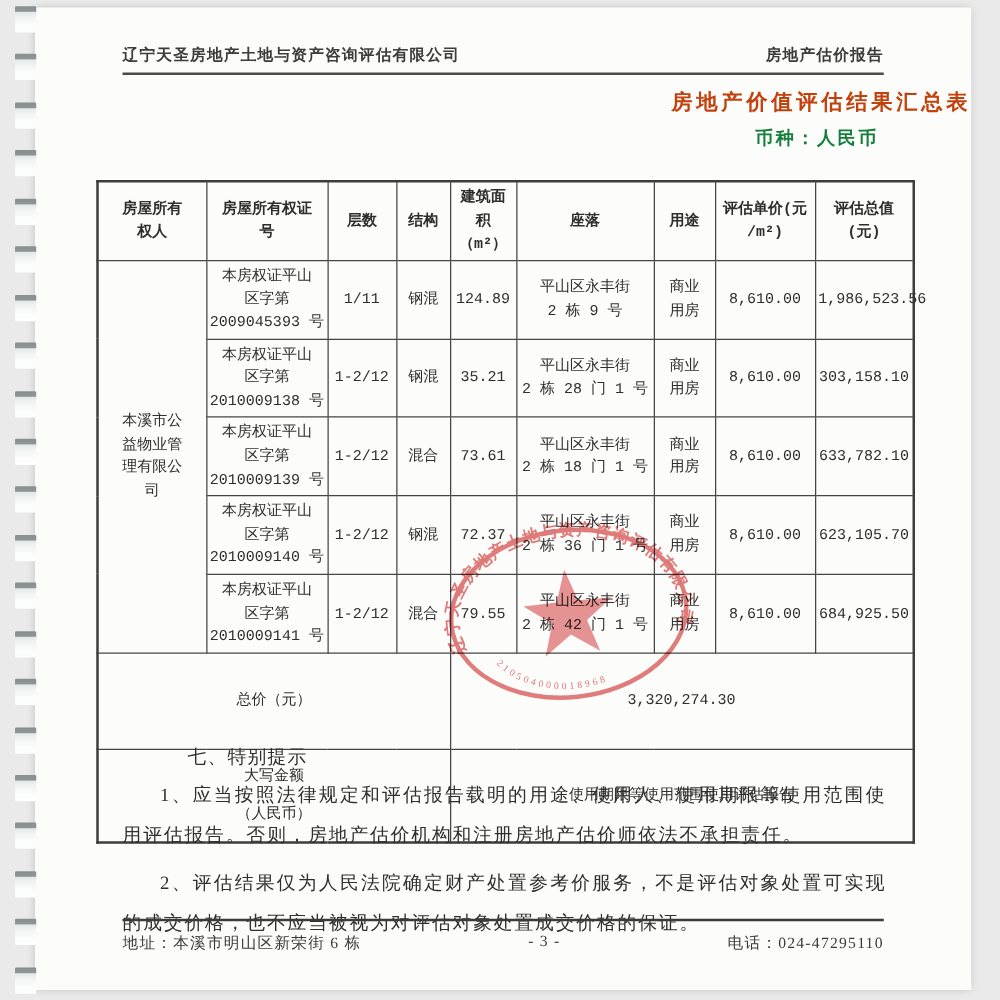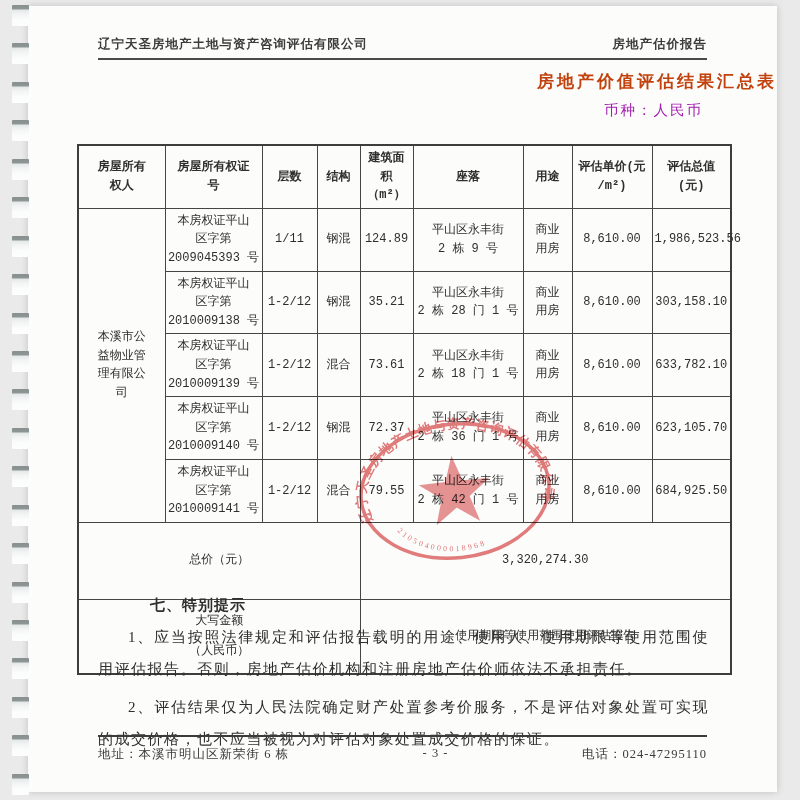--- a/index.html
+++ b/index.html
@@ -35,21 +35,21 @@
     border-bottom:2px solid #4a4a4a; padding-bottom:5px;
     letter-spacing:1px;
   }
   .doc-title {
     position:absolute; left:0; right:0; top:64px;
     text-align:right; font-size:17px; font-weight:bold;
     letter-spacing:3px; color:#c2410c;
   }
   .currency {
     position:absolute; right:74px; top:95px;
-    font-size:14.5px; font-weight:normal; letter-spacing:2px; color:#a21caf;
+    font-size:14.5px; font-weight:bold; letter-spacing:2px; color:#15803d;
   }
   
   .table-wrap { position:absolute; left:49px; top:138px; width:653px;font-family:Liberation Mono, monospace; }
   table.appraisal {
     border-collapse:collapse; table-layout:fixed; width:653px;
     font-size:12px; color:#2e2e2e;
   }
   table.appraisal th, table.appraisal td {
     border:1px solid #454545;
     text-align:center; vertical-align:middle;
@@ -70,21 +70,21 @@
     position:absolute; left:319px; top:404px; width:216px; height:162px;
     transform:rotate(-6deg);
     opacity:0.82; mix-blend-mode:multiply;
     pointer-events:none; z-index:4;
   }
   
   .notes {
     position:absolute; left:70px; right:68px; top:590px;
     font-size:15px; color:#2f2f2f;
   }
-  .notes-heading { font-weight:bold; padding-left:52px; letter-spacing:1px; }
+  .notes-heading { font-weight:normal; padding-left:52px; letter-spacing:1px; }
   .notes p {
     text-indent:2em; text-align:justify;
     line-height:32px; margin-top:6px; letter-spacing:1.5px;
   }
   
   .doc-footer {
     position:absolute; left:70px; right:70px; top:729px;
     border-top:2px solid #3b3b3b; padding-top:9px;
     display:flex; justify-content:space-between;
     font-size:12.5px; color:#3a3a3a; letter-spacing:1px;

